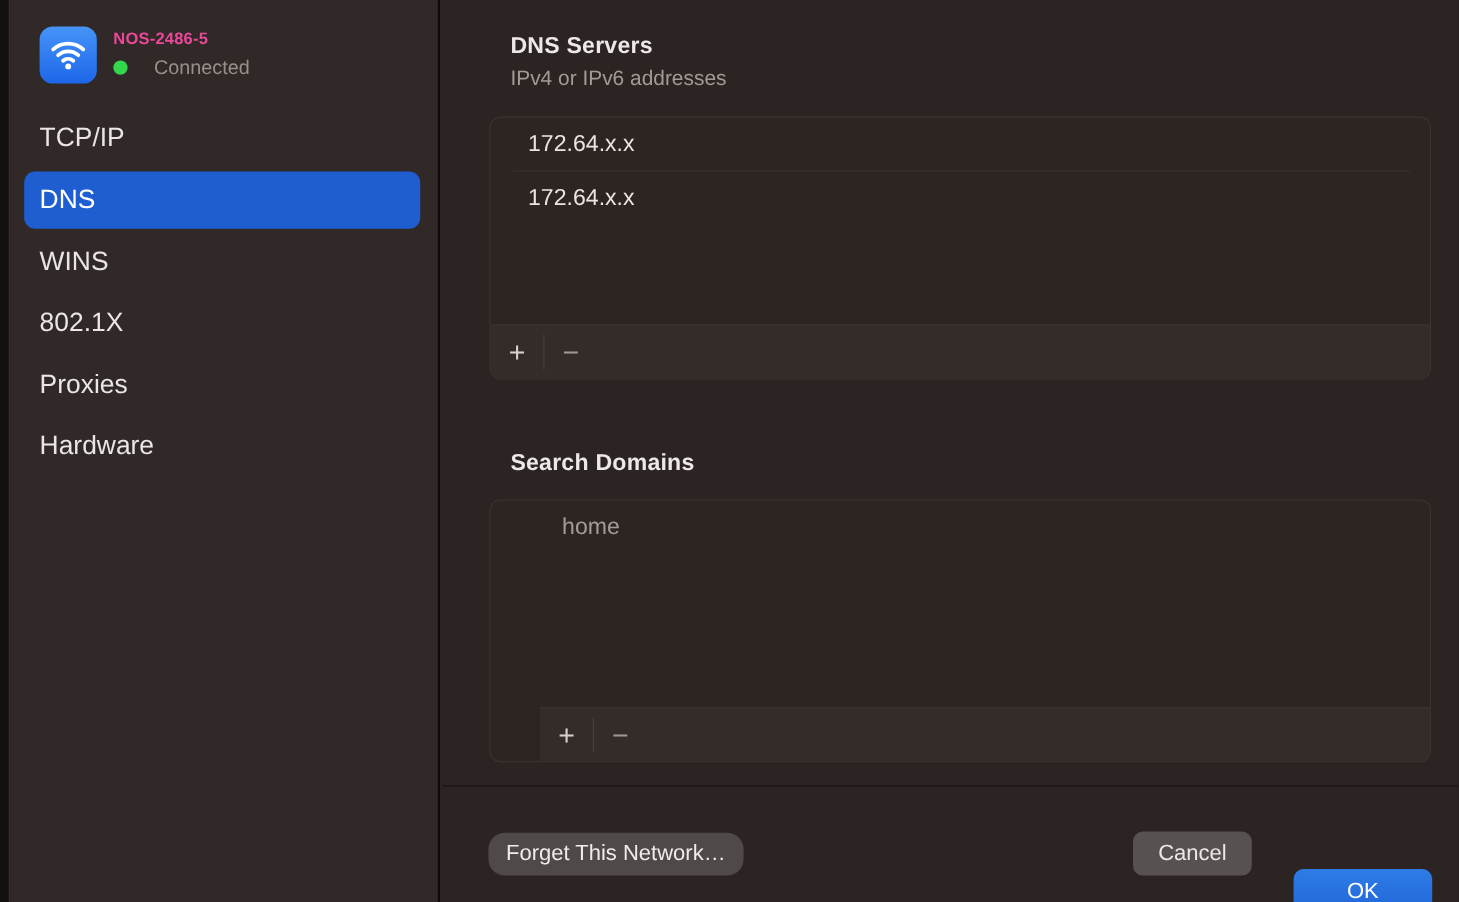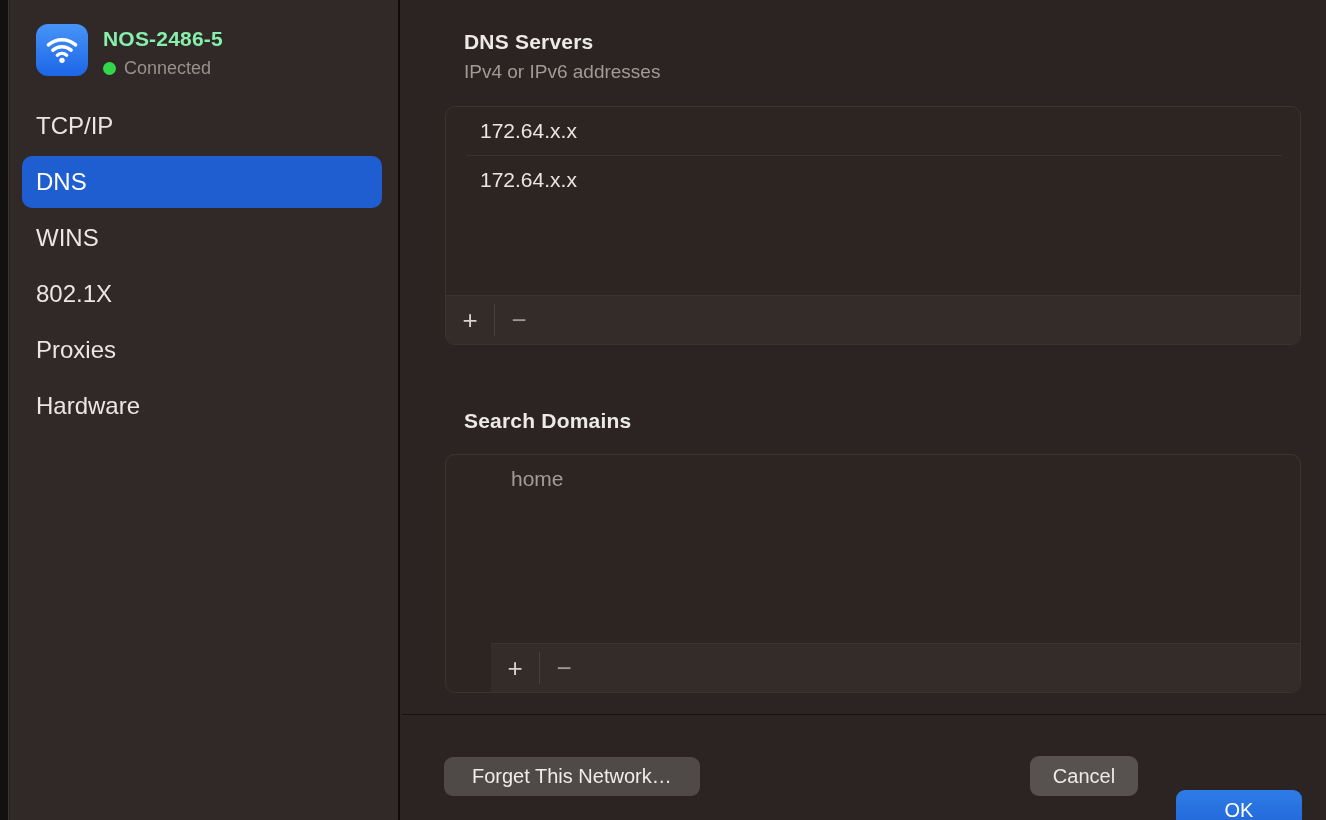--- a/index.html
+++ b/index.html
@@ -42,30 +42,30 @@
     gap: 15px;
   }
   .wifi-badge {
     width: 52px; height: 52px;
     border-radius: 12px;
     background: linear-gradient(180deg, #4694f8 0%, #1d66e8 100%);
     display: flex; align-items: center; justify-content: center;
     flex: 0 0 auto;
   }
   .net-name {
-    font-size: 21px;
+    font-size: 15px;
     font-weight: 600;
-    color: #86efac;
+    color: #ec4899;
     margin-top: 3px;
     letter-spacing: 0.2px;
   }
   .net-status {
     display: flex;
     align-items: center;
-    gap: 8px;
+    gap: 24px;
     margin-top: 7px;
   }
   .status-dot {
     width: 13px; height: 13px;
     border-radius: 50%;
     background: #32d74b;
   }
   .net-status-label {
     font-size: 18px;
     color: #97908d;
@@ -195,23 +195,24 @@
     font-family: inherit;
     font-size: 20px;
     display: flex;
     align-items: center;
     justify-content: center;
     cursor: default;
   }
   .btn-forget {
     left: 42px; top: 757px;
     height: 39px;
-    padding: 0 28px;
+    padding: 0 16px;
     background: #4f4947;
     color: #efecea;
+    border-radius: 15px;
   }
   .btn-cancel {
     left: 628px; top: 756px;
     width: 108px; height: 40px;
     background: #575150;
     color: #eceae8;
   }
   .btn-ok {
     left: 774px; top: 790px;
     width: 126px; height: 40px;

